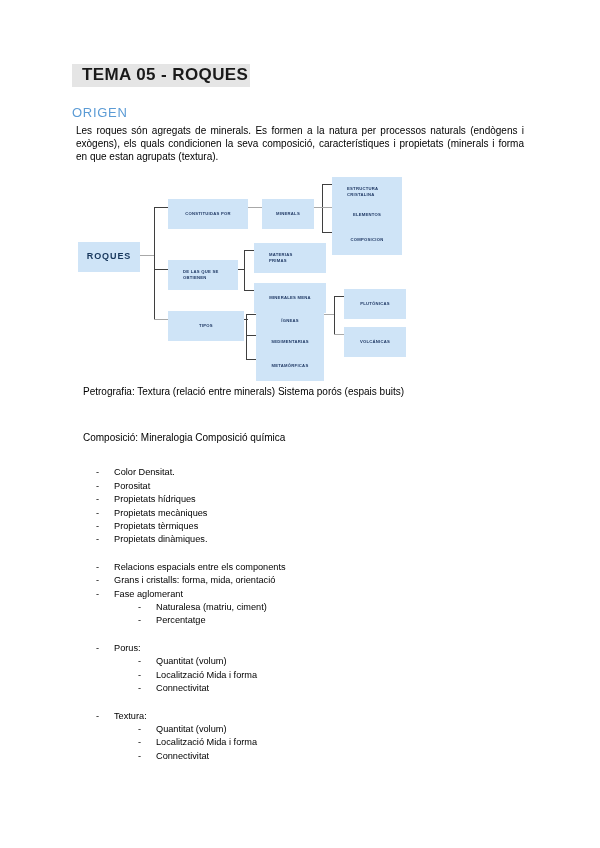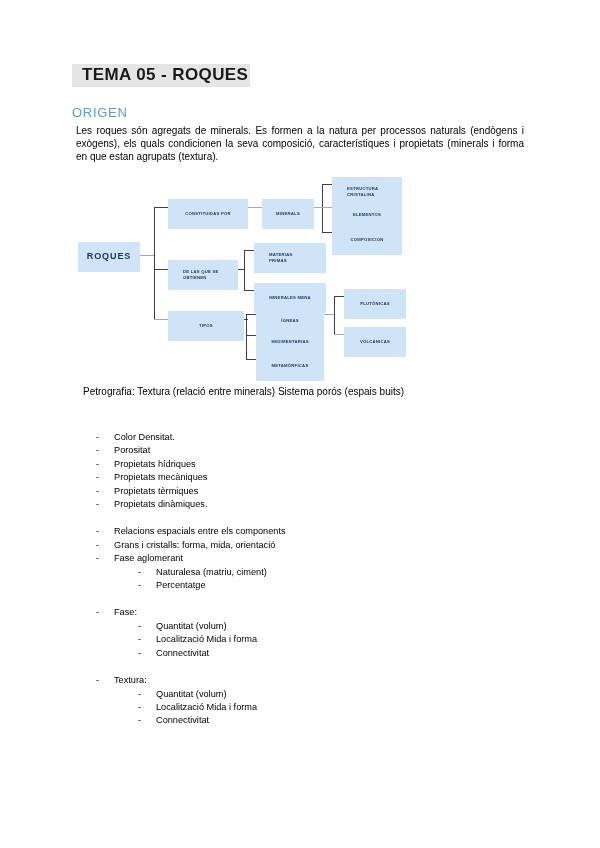--- a/index.html
+++ b/index.html
@@ -193,20 +193,21 @@
 
       <div class="dbox" style="left:272px; top:115px; width:62px; height:15px;">PLUTÓNICAS</div>
       <div class="dbox" style="left:272px; top:153px; width:62px; height:15px;">VOLCÁNICAS</div>
     </div>
 
     
     <div>
       <p class="line">Petrografia: Textura (relació entre minerals) Sistema porós (espais buits)</p>
 
       <div class="gap-sm"></div>
+      <p class="line">Composició: Mineralogia Composició química</p>
 
       <div class="gap-sm"></div>
       <ul class="dash">
         <li><span class="dash-mark">-</span><span>Color Densitat.</span></li>
         <li><span class="dash-mark">-</span><span>Porositat</span></li>
         <li><span class="dash-mark">-</span><span>Propietats hídriques</span></li>
         <li><span class="dash-mark">-</span><span>Propietats mecàniques</span></li>
         <li><span class="dash-mark">-</span><span>Propietats tèrmiques</span></li>
         <li><span class="dash-mark">-</span><span>Propietats dinàmiques.</span></li>
       </ul>
@@ -217,21 +218,21 @@
         <li><span class="dash-mark">-</span><span>Grans i cristalls: forma, mida, orientació</span></li>
         <li><span class="dash-mark">-</span><span>Fase aglomerant</span></li>
       </ul>
       <ul class="dash lvl2">
         <li><span class="dash-mark">-</span><span>Naturalesa (matriu, ciment)</span></li>
         <li><span class="dash-mark">-</span><span>Percentatge</span></li>
       </ul>
 
       <div class="gap-md"></div>
       <ul class="dash">
-        <li><span class="dash-mark">-</span><span>Fase:</span></li>
+        <li><span class="dash-mark">-</span><span>Porus:</span></li>
       </ul>
       <ul class="dash lvl2">
         <li><span class="dash-mark">-</span><span>Quantitat (volum)</span></li>
         <li><span class="dash-mark">-</span><span>Localització Mida i forma</span></li>
         <li><span class="dash-mark">-</span><span>Connectivitat</span></li>
       </ul>
 
       <div class="gap-md"></div>
       <ul class="dash">
         <li><span class="dash-mark">-</span><span>Textura:</span></li>

